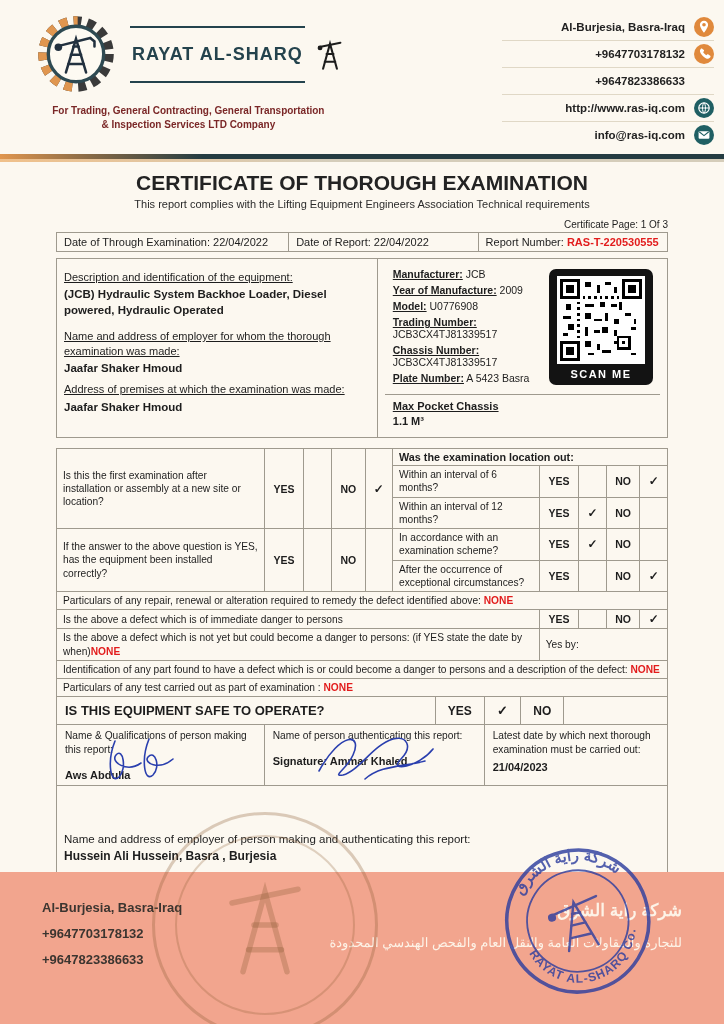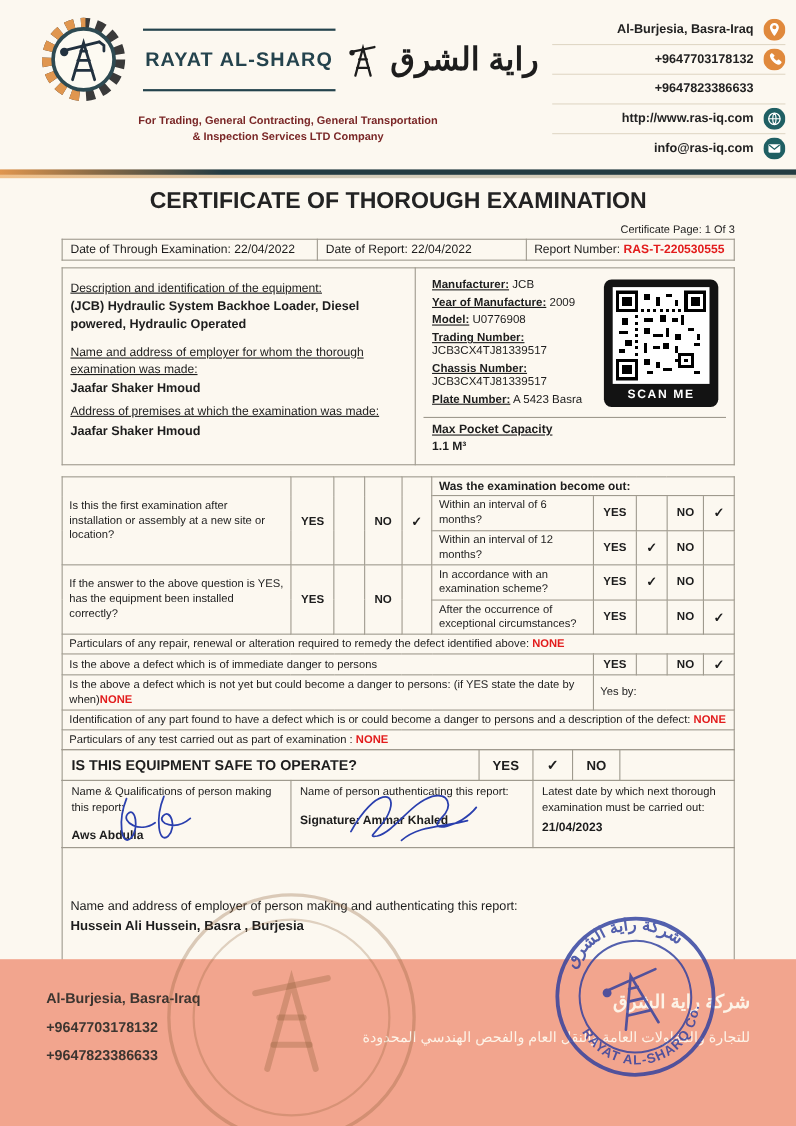--- a/index.html
+++ b/index.html
@@ -124,21 +124,20 @@
         <div class="brand-en">RAYAT AL-SHARQ</div>
         <svg class="mini-derrick" viewBox="0 0 30 40">
           <g stroke="#1d1d1d" stroke-width="2.4" fill="none" stroke-linecap="round">
             <path d="M7 37 L15 8 L23 37"></path>
             <path d="M9 29 H21"></path>
               <path d="M11 20 H19"></path>
             <path d="M3 12 L27 7"></path>
           </g>
           <circle cx="3.5" cy="13" r="2.8" fill="#1d1d1d"></circle>
         </svg>
-        <div class="brand-ar">راية الشرق</div>
       </div>
       <div class="tagline">
         <div>For Trading, General Contracting, General Transportation</div>
         <div>&amp; Inspection Services LTD Company</div>
       </div>
     </div>
 
     <div class="contacts">
       <div class="contact-line">
         <span class="contact-text">Al-Burjesia, Basra-Iraq</span>
@@ -174,20 +173,21 @@
           <path d="M5.2 6.8l4.8 3.8 4.8-3.8" stroke="#1f5f63" stroke-width="1.1" fill="none"></path>
         </svg>
       </div>
     </div>
   </div>
 
   <div class="divider"></div>
   <div class="divider-sub"></div>
 
   <div class="title">CERTIFICATE OF THOROUGH EXAMINATION</div>
+  <div class="subtitle">This report complies with the Lifting Equipment Engineers Association Technical requirements</div>
 
   <div class="content">
     <div class="cert-page">Certificate Page: 1 Of 3</div>
 
     <table class="tbl">
       <tbody>
           <tr>
         <td style="width:38%">
           <span>Date of Through Examination:</span>
           <span>22/04/2022</span>
@@ -287,21 +287,21 @@
                     <rect x="20" y="20" width="5" height="5"></rect>
                         <rect x="21" y="21" width="3" height="3" fill="#fff"></rect>
                         <rect x="22" y="22" width="1" height="1"></rect>
                   </g>
                 </svg>
               </div>
               <div class="scanme">SCAN ME</div>
             </div>
           </div>
           <div class="capacity">
-            <div class="cap-label">Max Pocket Capacity</div>
+            <div class="cap-label">Max Pocket Chassis</div>
             <div class="cap-value">1.1 M³</div>
           </div>
         </td>
       </tr>
     </tbody>
       </table>
 
     <div class="gap10"></div>
 
     <table class="tbl exam">
@@ -317,21 +317,21 @@
           <col style="width:5.5%">
           <col style="width:4.5%">
       </colgroup>
       <tbody>
           <tr>
         <td class="q" rowspan="3">Is this the first examination after installation or assembly at a new site or location?</td>
         <td class="yn" rowspan="3">YES</td>
         <td class="chk" rowspan="3"></td>
         <td class="yn" rowspan="3">NO</td>
         <td class="chk" rowspan="3">✓</td>
-        <td class="hdr" colspan="5">Was the examination become out:</td>
+        <td class="hdr" colspan="5">Was the examination location out:</td>
       </tr>
       <tr>
         <td class="q">Within an interval of 6 months?</td>
         <td class="yn">YES</td>
         <td class="chk"></td>
         <td class="yn">NO</td>
         <td class="chk">✓</td>
       </tr>
       <tr>
         <td class="q">Within an interval of 12 months?</td>

